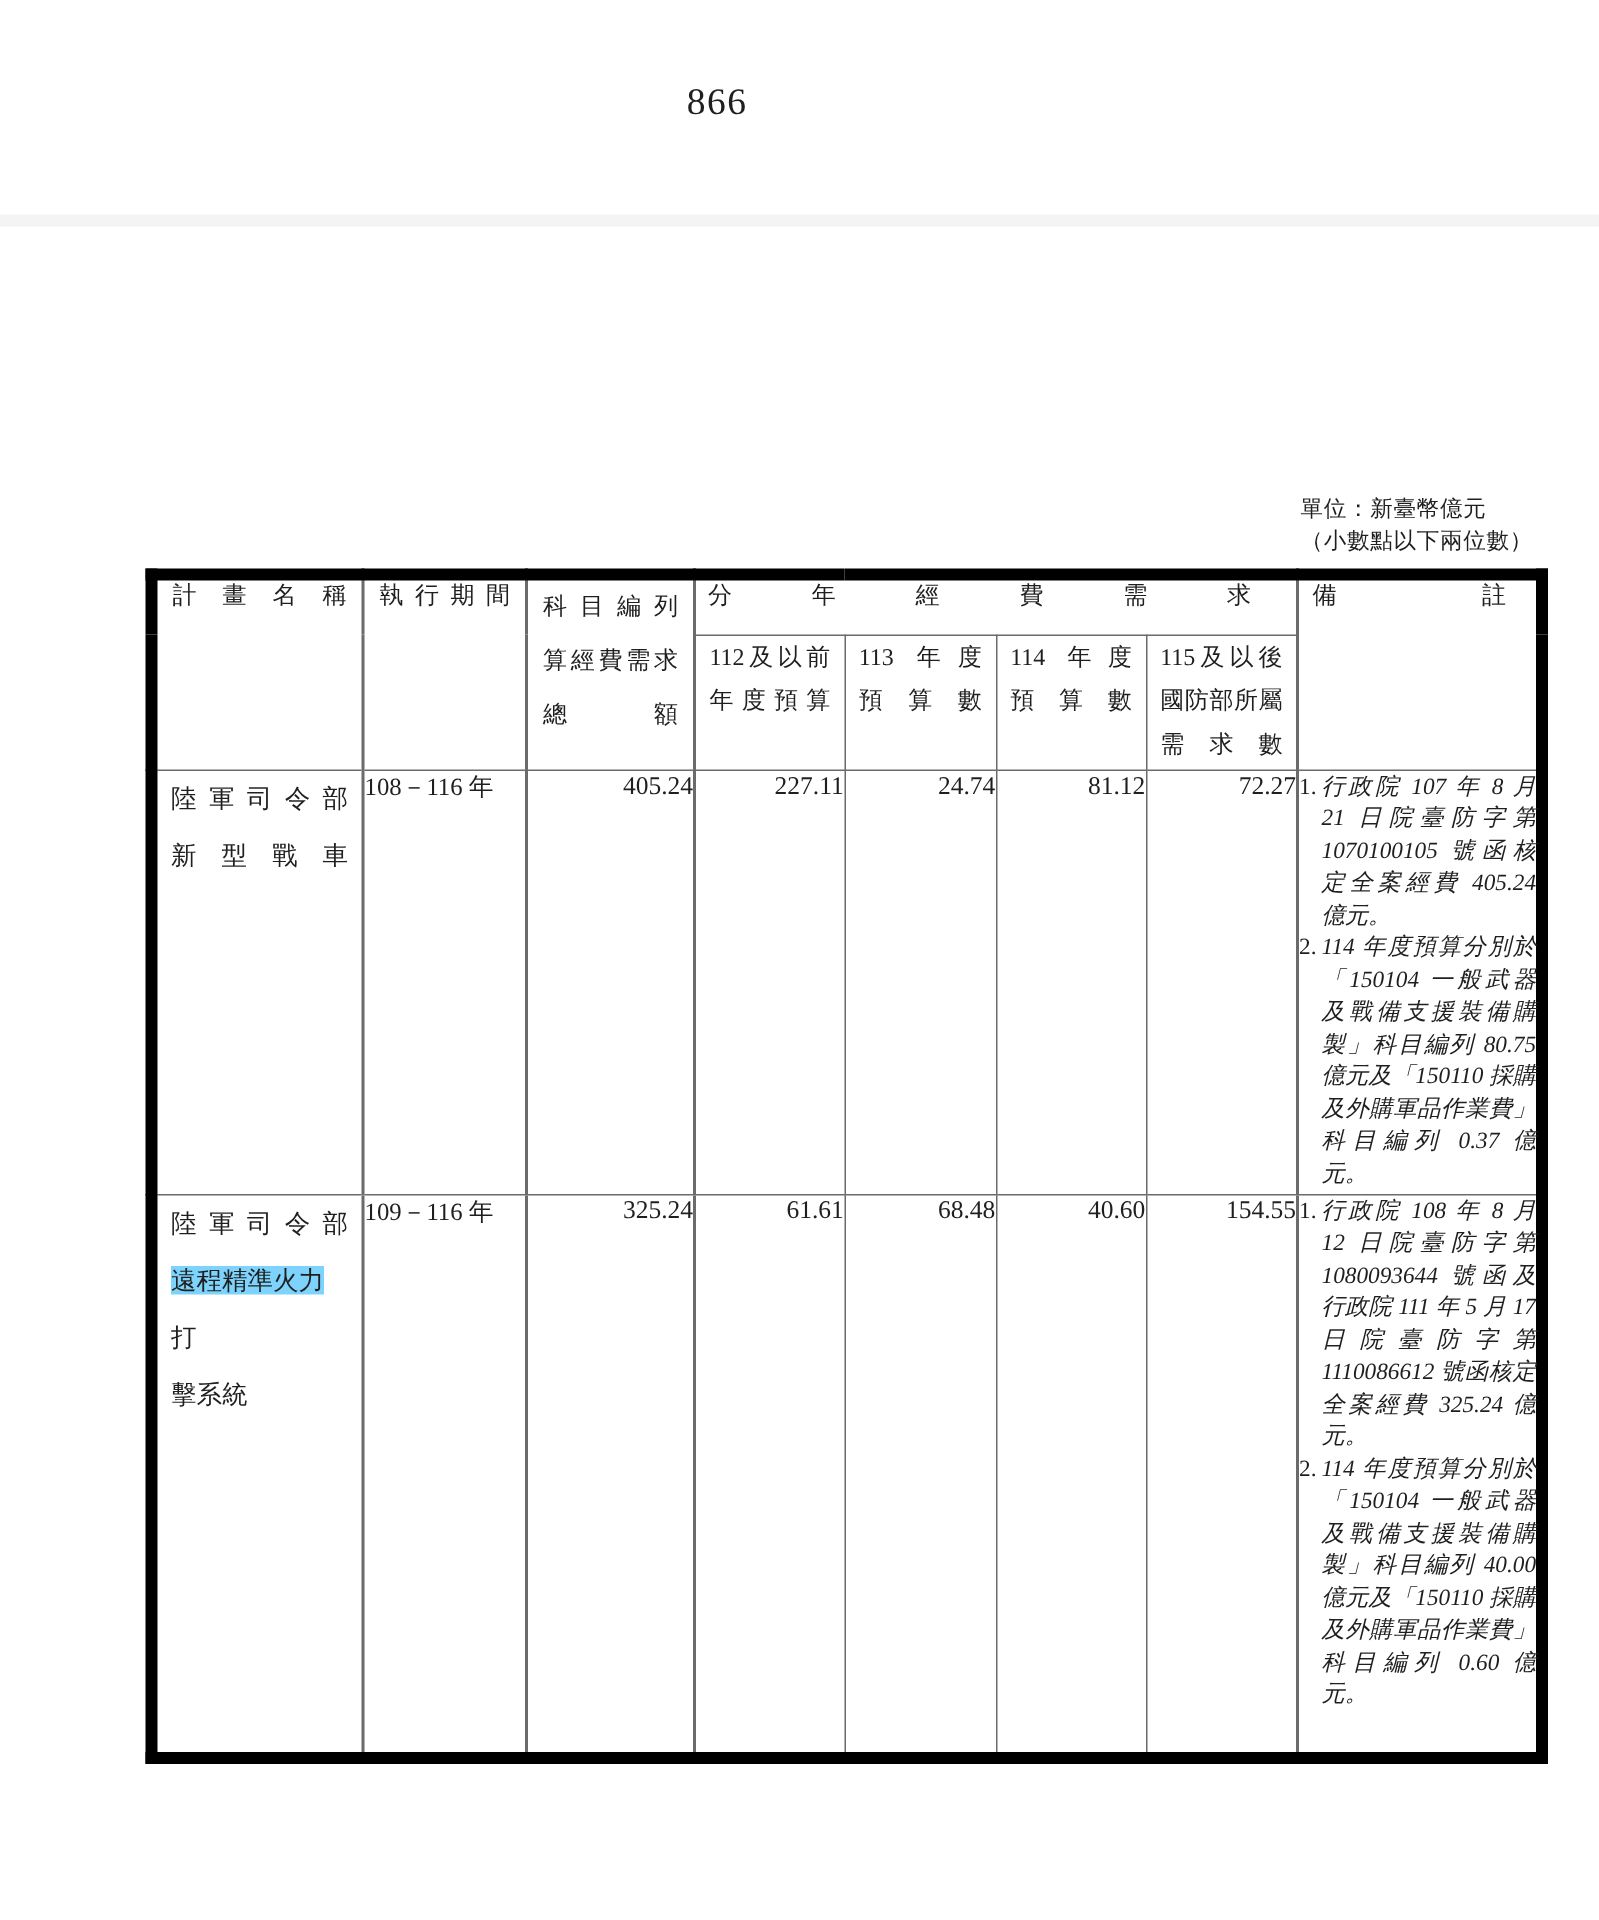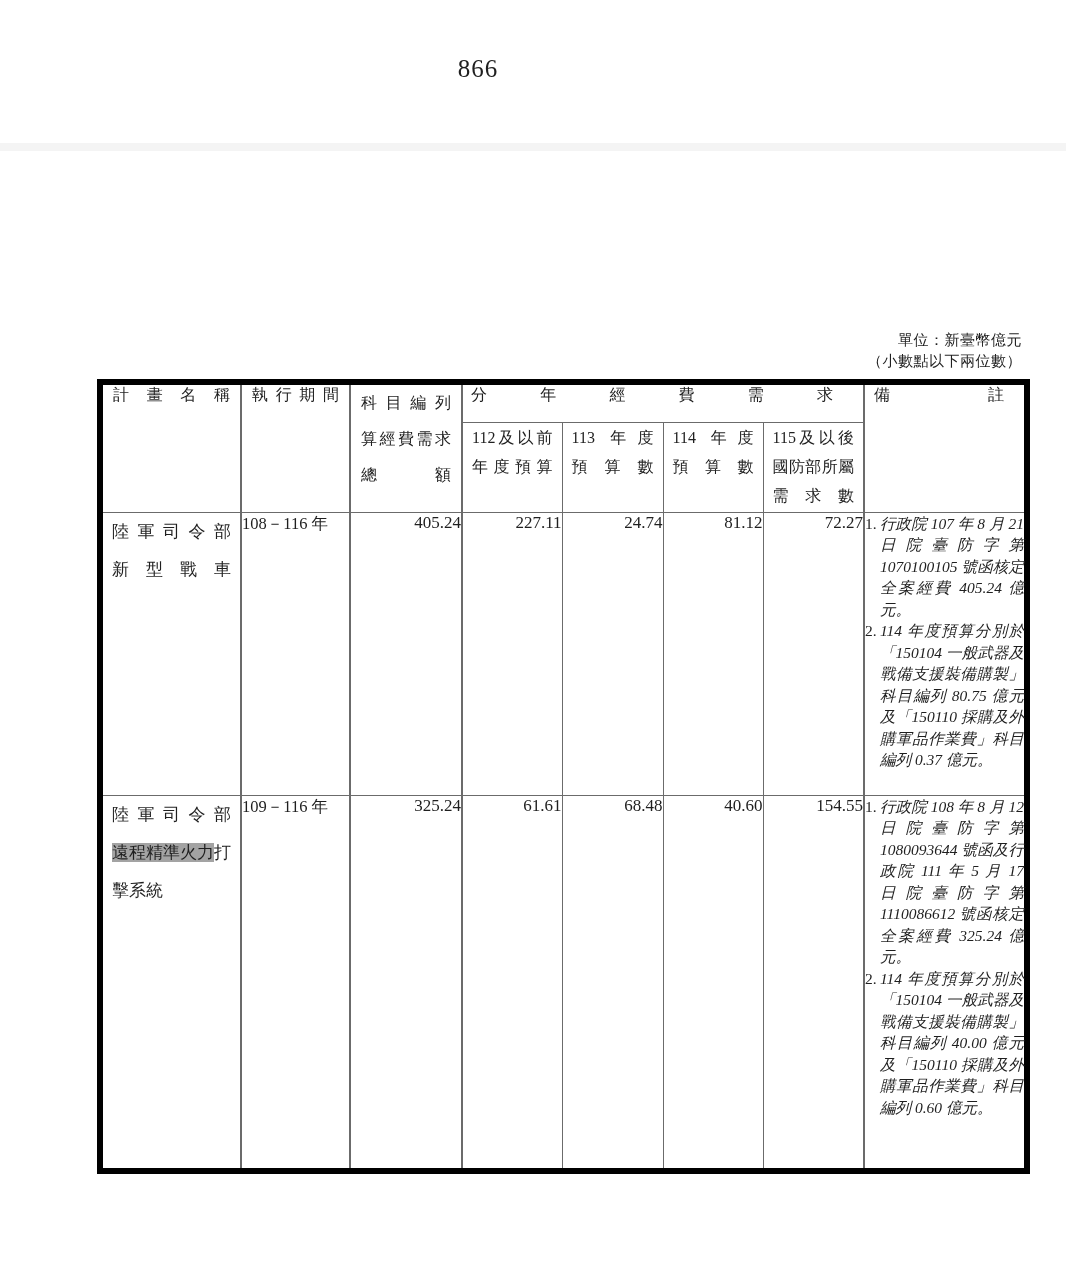--- a/index.html
+++ b/index.html
@@ -29,28 +29,28 @@
     font-size: 28px; font-weight: 700;
     letter-spacing: 3px; line-height: 37px;
   }
   .subtitle {
     margin-top: 9px;
     font-size: 17px; letter-spacing: 1px;
   }
   .unit-note {
     position: absolute; top: 330px; right: 44px;
     font-size: 15px; line-height: 21px;
-    text-align: right; letter-spacing: 0.5px;
+    text-align: left; letter-spacing: 0.5px;
   }
   table.budget {
     position: absolute; left: 97px; top: 379px;
     width: 927px;
     border-collapse: collapse;
     table-layout: fixed;
-    border: 6px solid #000000;
+    border: 8px solid #000000;
   }
   table.budget th, table.budget td {
     border: 1px solid #6b6b6b;
     font-weight: normal;
     padding: 0;
     vertical-align: top;
   }
   .thickR { border-right-width: 2px !important; }
   
   tr.hrow1 { height: 40px; }
@@ -69,21 +69,21 @@
   tr.brow2 { height: 376px; }
   td.c-name { font-size: 17px; padding-top: 3px; }
   td.c-name .nline { line-height: 38px; padding: 0 9px; }
   td.c-name .nline.jt { text-align: justify; text-align-last: justify; }
   td.c-period { font-size: 16.5px; padding: 9px 2px 0 9px; white-space: nowrap; }
   td.c-num { font-size: 17px; text-align: right; padding: 9px 10px 0 2px; }
   td.c-remark { padding: 5px 4px 0 4px; font-size: 15.5px; }
   .ritem { display: flex; line-height: 21.5px; }
   .rno { flex: 0 0 15px; }
   .rtext { flex: 1; text-align: justify; font-style: italic; }
-  .hl { background: #a3a3a3; }
+  .hl { background: #7dd3fc; }
 </style>
 </head>
 <body>
 
 <div class="page-band"></div>
 
 <div class="page-number">866</div>
 
 <div class="title-block">
 </div>

